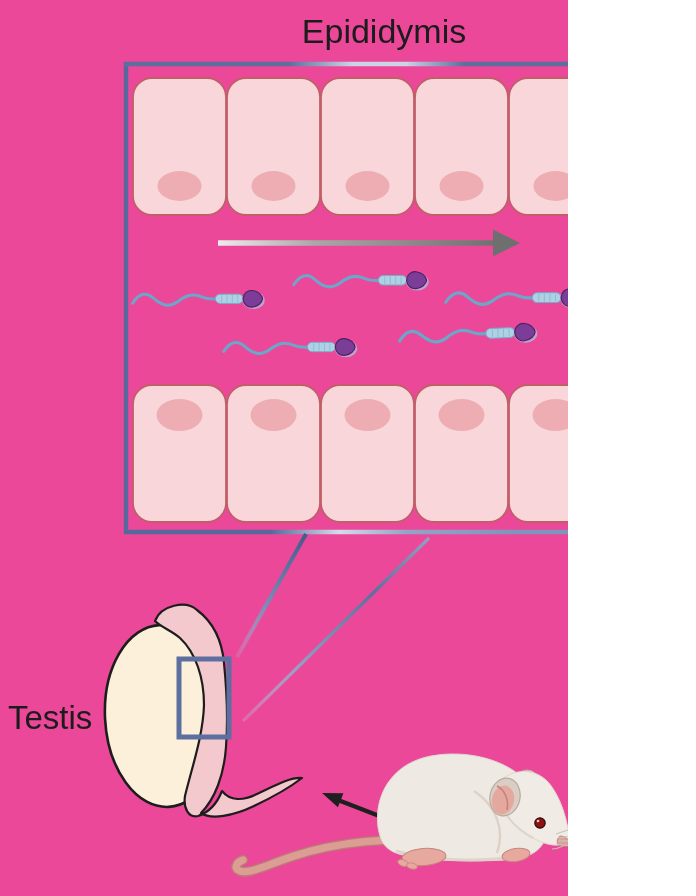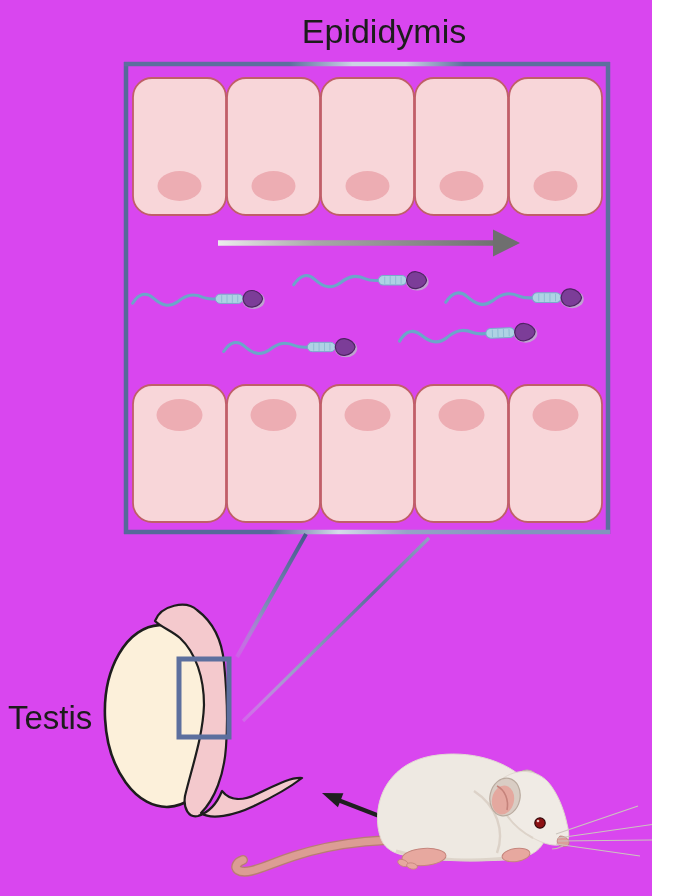--- a/index.html
+++ b/index.html
@@ -1,19 +1,19 @@
 <!DOCTYPE html>
 <html><head>
 <meta charset="utf-8">
 <style>
   html,body{margin:0;padding:0;background:#ffffff;}
   .canvas{
     position:relative;
-    width:652px;height:896px;
-    background:#d946ef;
+    width:568px;height:896px;
+    background:#ec4899;
     overflow:hidden;
     font-family:"Liberation Sans","DejaVu Sans",sans-serif;
   }
   svg{display:block;}
   svg text{font-family:"Liberation Sans","DejaVu Sans",sans-serif;}
 </style>
 </head>
 <body>
 
 <div class="canvas">

